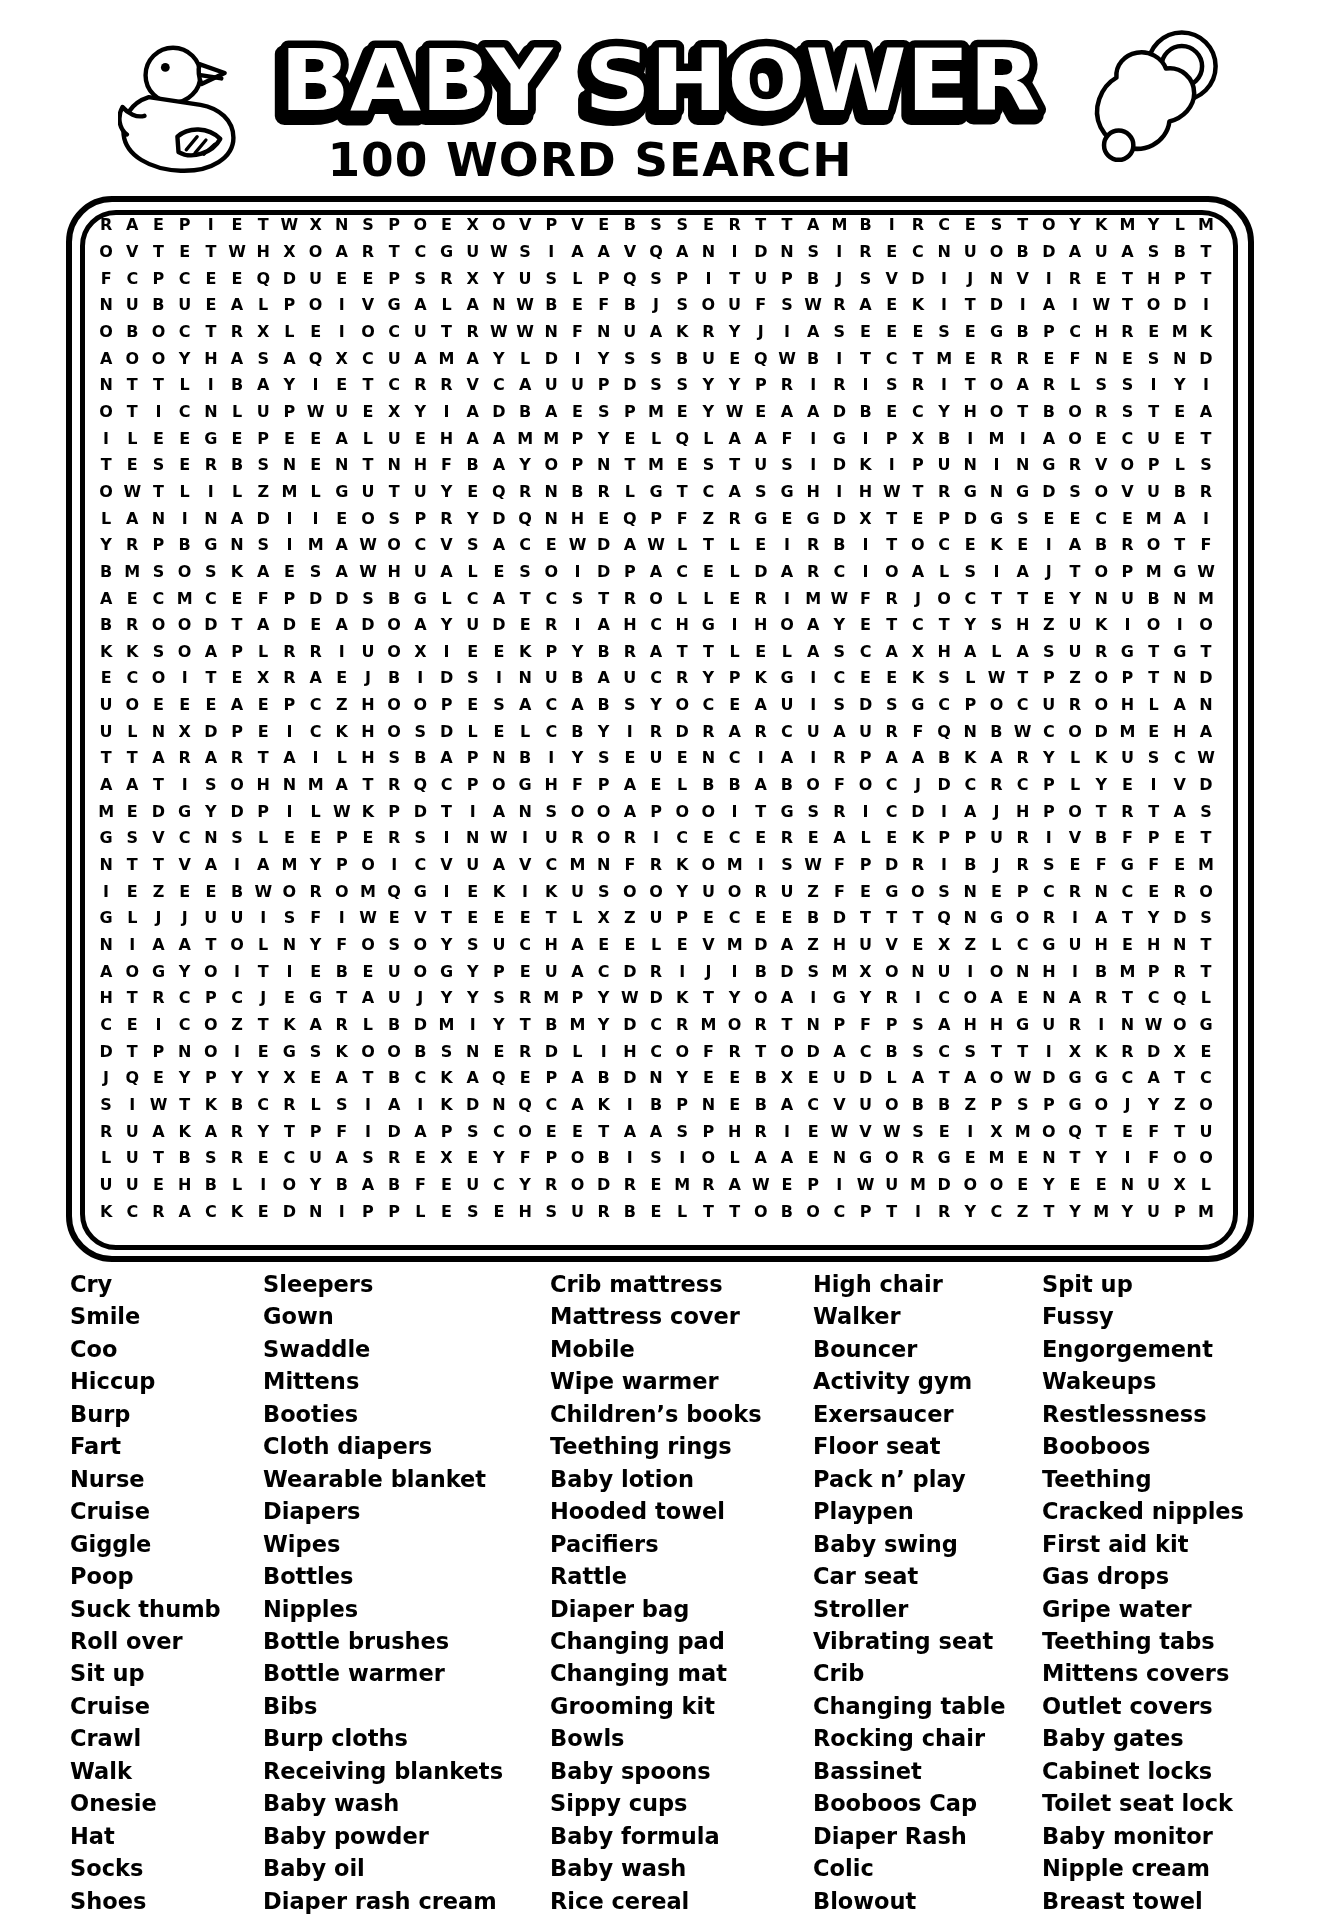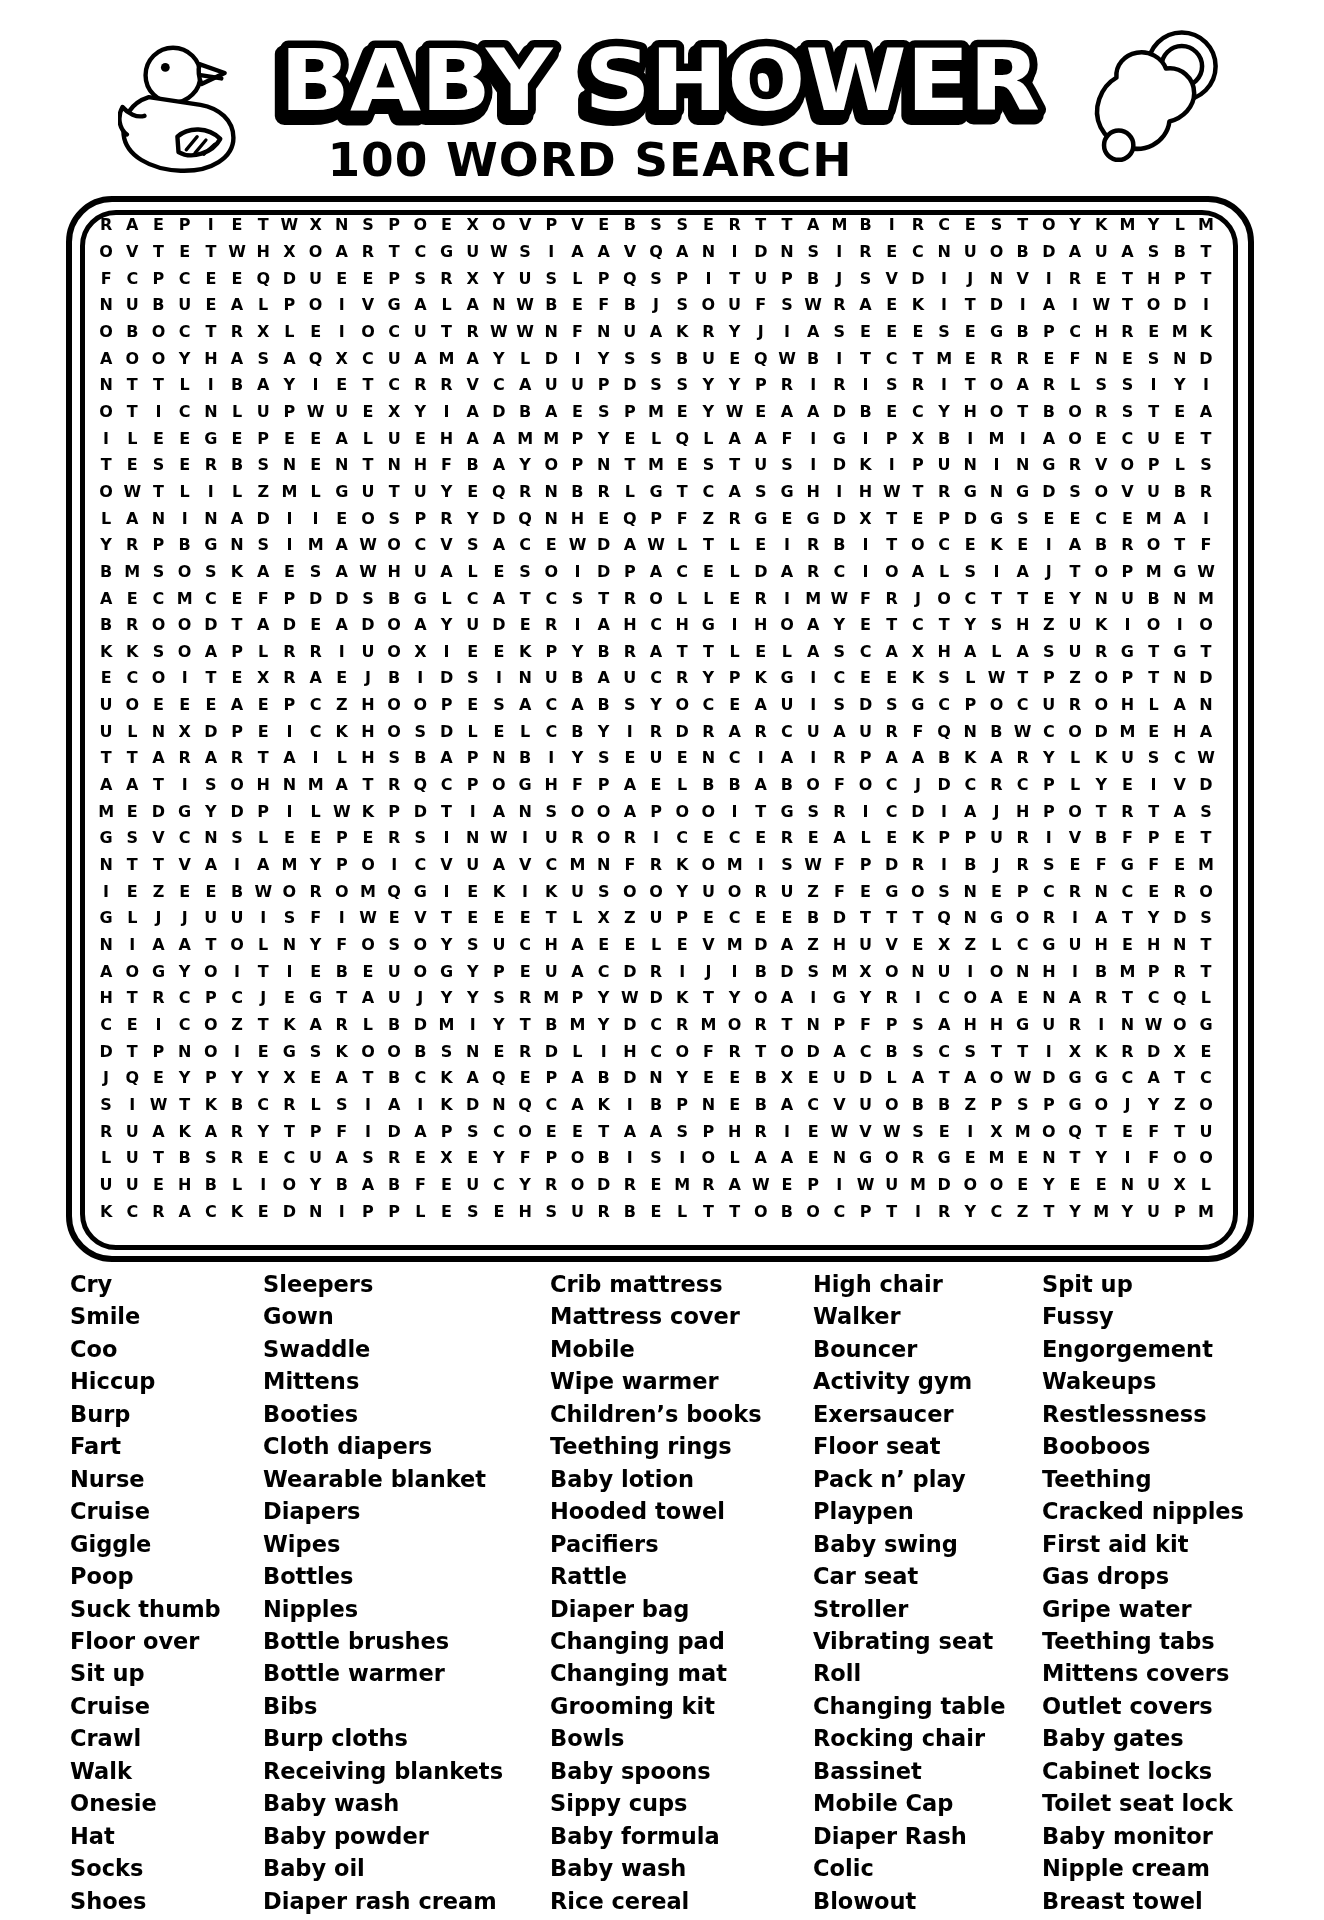--- a/index.html
+++ b/index.html
@@ -1797,21 +1797,21 @@
       <div>Smile</div>
       <div>Coo</div>
       <div>Hiccup</div>
       <div>Burp</div>
       <div>Fart</div>
       <div>Nurse</div>
       <div>Cruise</div>
       <div>Giggle</div>
       <div>Poop</div>
       <div>Suck thumb</div>
-      <div>Floor over</div>
+      <div>Roll over</div>
       <div>Sit up</div>
       <div>Cruise</div>
       <div>Crawl</div>
       <div>Walk</div>
       <div>Onesie</div>
       <div>Hat</div>
       <div>Socks</div>
       <div>Shoes</div>
     </div>
     <div class="wcol wcol1">
@@ -1864,25 +1864,25 @@
       <div>Bouncer</div>
       <div>Activity gym</div>
       <div>Exersaucer</div>
       <div>Floor seat</div>
       <div>Pack n’ play</div>
       <div>Playpen</div>
       <div>Baby swing</div>
       <div>Car seat</div>
       <div>Stroller</div>
       <div>Vibrating seat</div>
-      <div>Roll</div>
+      <div>Crib</div>
       <div>Changing table</div>
       <div>Rocking chair</div>
       <div>Bassinet</div>
-      <div>Mobile Cap</div>
+      <div>Booboos Cap</div>
       <div>Diaper Rash</div>
       <div>Colic</div>
       <div>Blowout</div>
     </div>
     <div class="wcol wcol4">
       <div>Spit up</div>
       <div>Fussy</div>
       <div>Engorgement</div>
       <div>Wakeups</div>
       <div>Restlessness</div>

